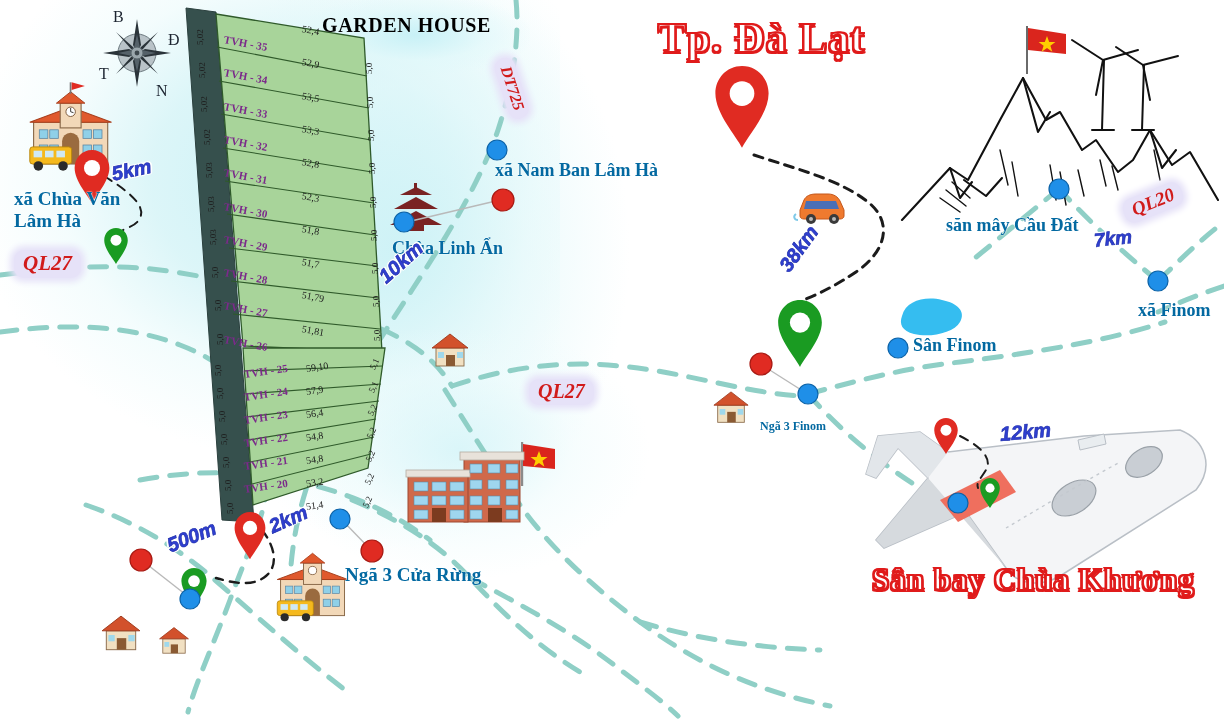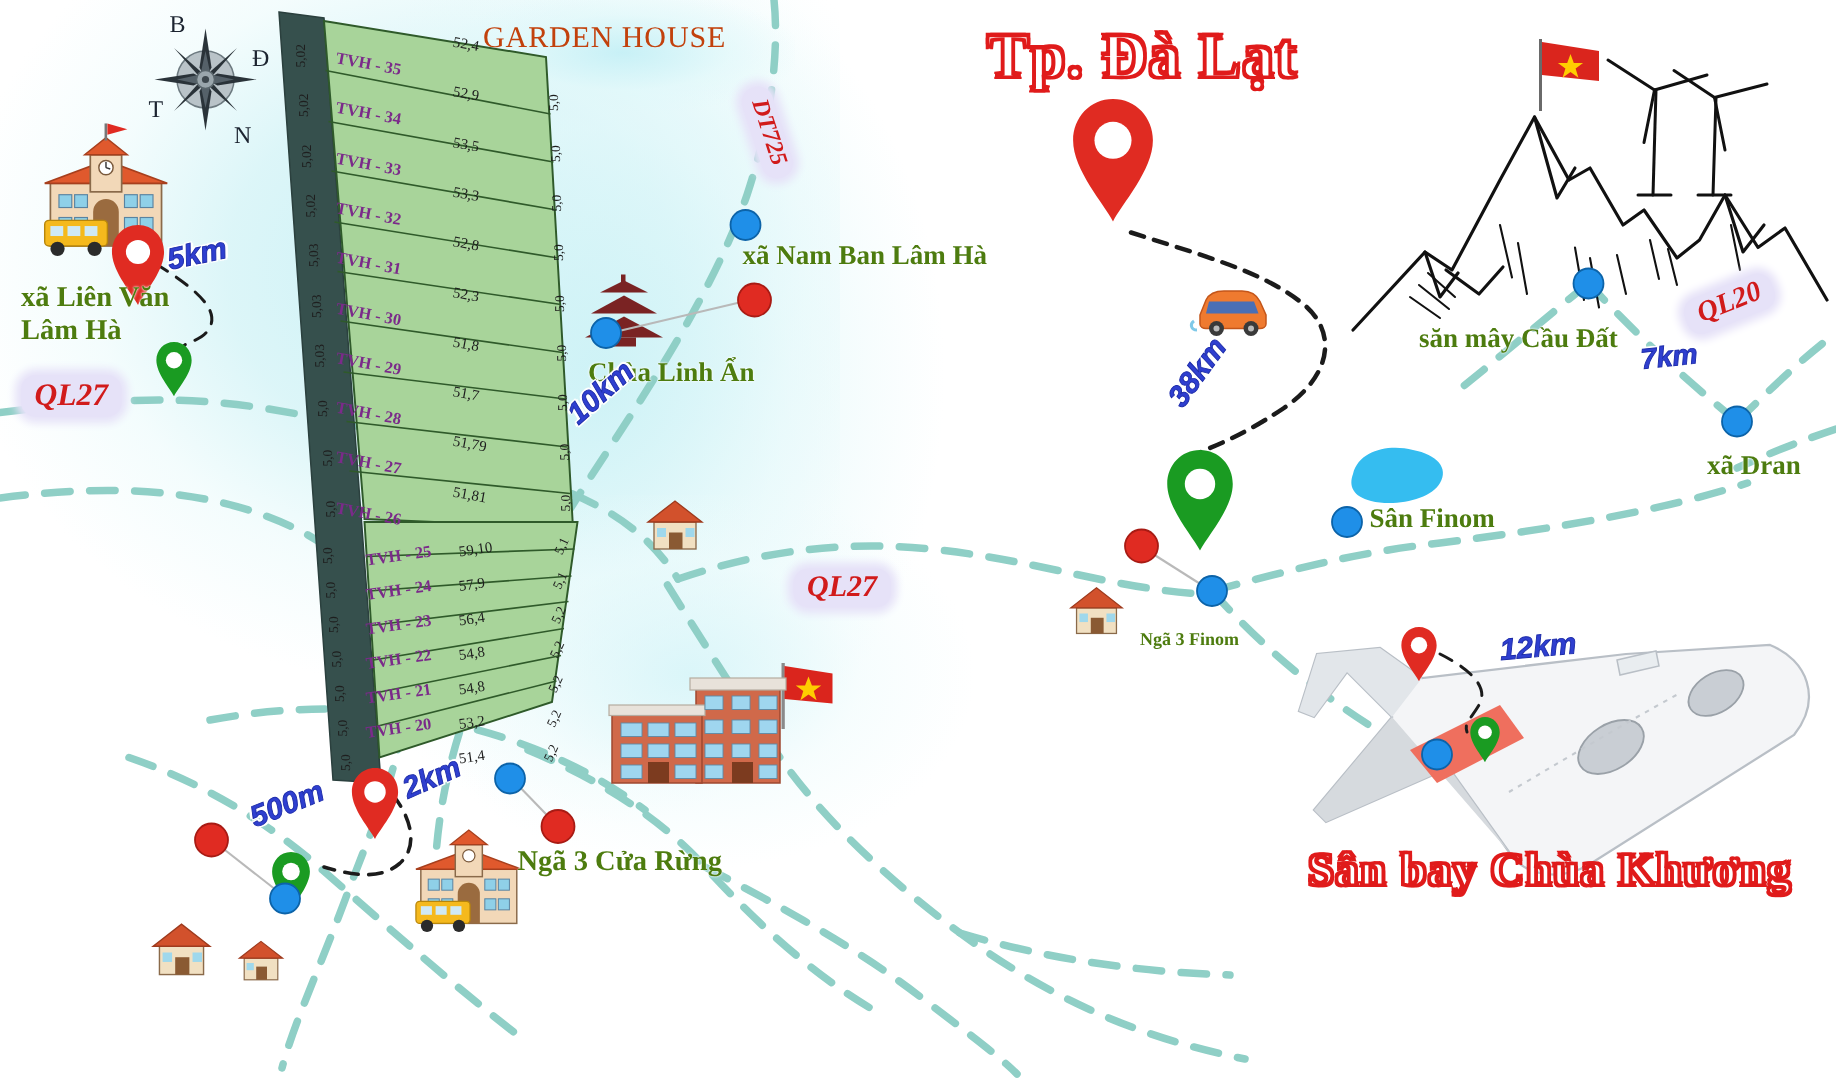--- a/index.html
+++ b/index.html
@@ -33,21 +33,21 @@
     background:radial-gradient(ellipse 120px 42px at 115px 35px,
         rgba(198,240,246,.95) 0%, rgba(224,248,250,.6) 60%,
         rgba(255,255,255,0) 100%);
   }
   svg.layer{position:absolute;left:0;top:0;width:1224px;height:720px;overflow:visible;}
   svg.layer *{vector-effect:none;}
 
   
   .lbl{position:absolute;white-space:nowrap;pointer-events:none;}
   .place{
-    color:#4d7c0f;font-weight:700;font-family:"Liberation Serif",serif;
+    color:#0369a1;font-weight:700;font-family:"Liberation Serif",serif;
     text-shadow:0 0 1px #fff,0 0 2px #fff;
   }
   .bigtitle{
     font-family:"Liberation Serif",serif;font-weight:700;color:#ffffff;
     -webkit-text-stroke:2px #e01b1b;
     text-shadow:
       -1.5px -1.5px 0 #e01b1b, 1.5px -1.5px 0 #e01b1b,
       -1.5px 1.5px 0 #e01b1b, 1.5px 1.5px 0 #e01b1b;
     letter-spacing:1px;
   }
@@ -61,21 +61,21 @@
       0 0 3px #fff, -2px 0 0 #fff, 2px 0 0 #fff;
     -webkit-text-stroke:0.6px #1b2aa8;
   }
   .road{
     font-family:"Liberation Serif",serif;font-weight:700;font-style:italic;
     color:#d11b1b;
     background:#e6e2f8;border-radius:10px;padding:1px 9px 2px 9px;
     box-shadow:0 0 6px 4px #e6e2f8;
   }
   .gh-title{
-    font-family:"Liberation Serif",serif;font-weight:400;color:#c2410c;
+    font-family:"Liberation Serif",serif;font-weight:700;color:#000000;
     text-align:center;line-height:1.12;letter-spacing:.6px;
   }
   .compass-dir{
     font-family:"Liberation Serif",serif;color:#1c2430;font-size:16px;
   }
   
   .plot-name{
     position:absolute;font-family:"Liberation Serif",serif;
     color:#7b2a8a;font-size:11px;font-weight:700;white-space:nowrap;
     transform-origin:left center;
@@ -515,30 +515,30 @@
     <div>GARDEN HOUSE</div>
   </div>
 
   <div class="lbl compass-dir" style="left:113px;top:8px;">B</div>
   <div class="lbl compass-dir" style="left:168px;top:31px;">Đ</div>
   <div class="lbl compass-dir" style="left:156px;top:82px;">N</div>
   <div class="lbl compass-dir" style="left:99px;top:65px;">T</div>
 
   <div id="text-layer">
       <div class="lbl place" style="left: 14px; top: 188px; font-size: 19px; line-height: 1.15;">
-        <div>xã Liên Văn</div>
+        <div>xã Chùa Văn</div>
         <div style="text-align:left">Lâm Hà</div>
       </div>
       <div class="lbl place" style="left: 495px; top: 160px; font-size: 18px; line-height: 1.15;">xã Nam Ban Lâm Hà</div>
       <div class="lbl place" style="left: 392px; top: 238px; font-size: 18px; line-height: 1.15;">Chùa Linh Ẩn</div>
       <div class="lbl place" style="left: 345px; top: 564px; font-size: 19px; line-height: 1.15;">Ngã 3 Cửa Rừng</div>
       <div class="lbl place" style="left: 760px; top: 420px; font-size: 12px; line-height: 1.15;">Ngã 3 Finom</div>
       <div class="lbl place" style="left: 913px; top: 335px; font-size: 18px; line-height: 1.15;">Sân Finom</div>
       <div class="lbl place" style="left: 946px; top: 215px; font-size: 18px; line-height: 1.15;">săn mây Cầu Đất</div>
-      <div class="lbl place" style="left: 1138px; top: 300px; font-size: 18px; line-height: 1.15;">xã Dran</div>
+      <div class="lbl place" style="left: 1138px; top: 300px; font-size: 18px; line-height: 1.15;">xã Finom</div>
       <div class="lbl bigtitle" style="left: 658px; top: 14px; font-size: 42px;">Tp. Đà Lạt</div>
       <div class="lbl bigtitle" style="left: 872px; top: 562px; font-size: 31px;">Sân bay Chùa Khương</div>
       <div class="lbl road" style="left: 14px; top: 250px; font-size: 21px;">QL27</div>
       <div class="lbl road" style="left: 480px; top: 78px; font-size: 16px; transform: rotate(72deg);">DT725</div>
       <div class="lbl road" style="left: 529px; top: 379px; font-size: 20px;">QL27</div>
       <div class="lbl road" style="left: 1122px; top: 190px; font-size: 19px; transform: rotate(-22deg);">QL20</div>
       <div class="lbl km" style="left: 112px; top: 163px; font-size: 20px; transform: rotate(-12deg);">5km</div>
       <div class="lbl km" style="left: 382px; top: 268px; font-size: 20px; transform: rotate(-42deg);">10km</div>
       <div class="lbl km" style="left: 784px; top: 258px; font-size: 20px; transform: rotate(-54deg);">38km</div>
       <div class="lbl km" style="left: 1094px; top: 230px; font-size: 19px; transform: rotate(-6deg);">7km</div>

